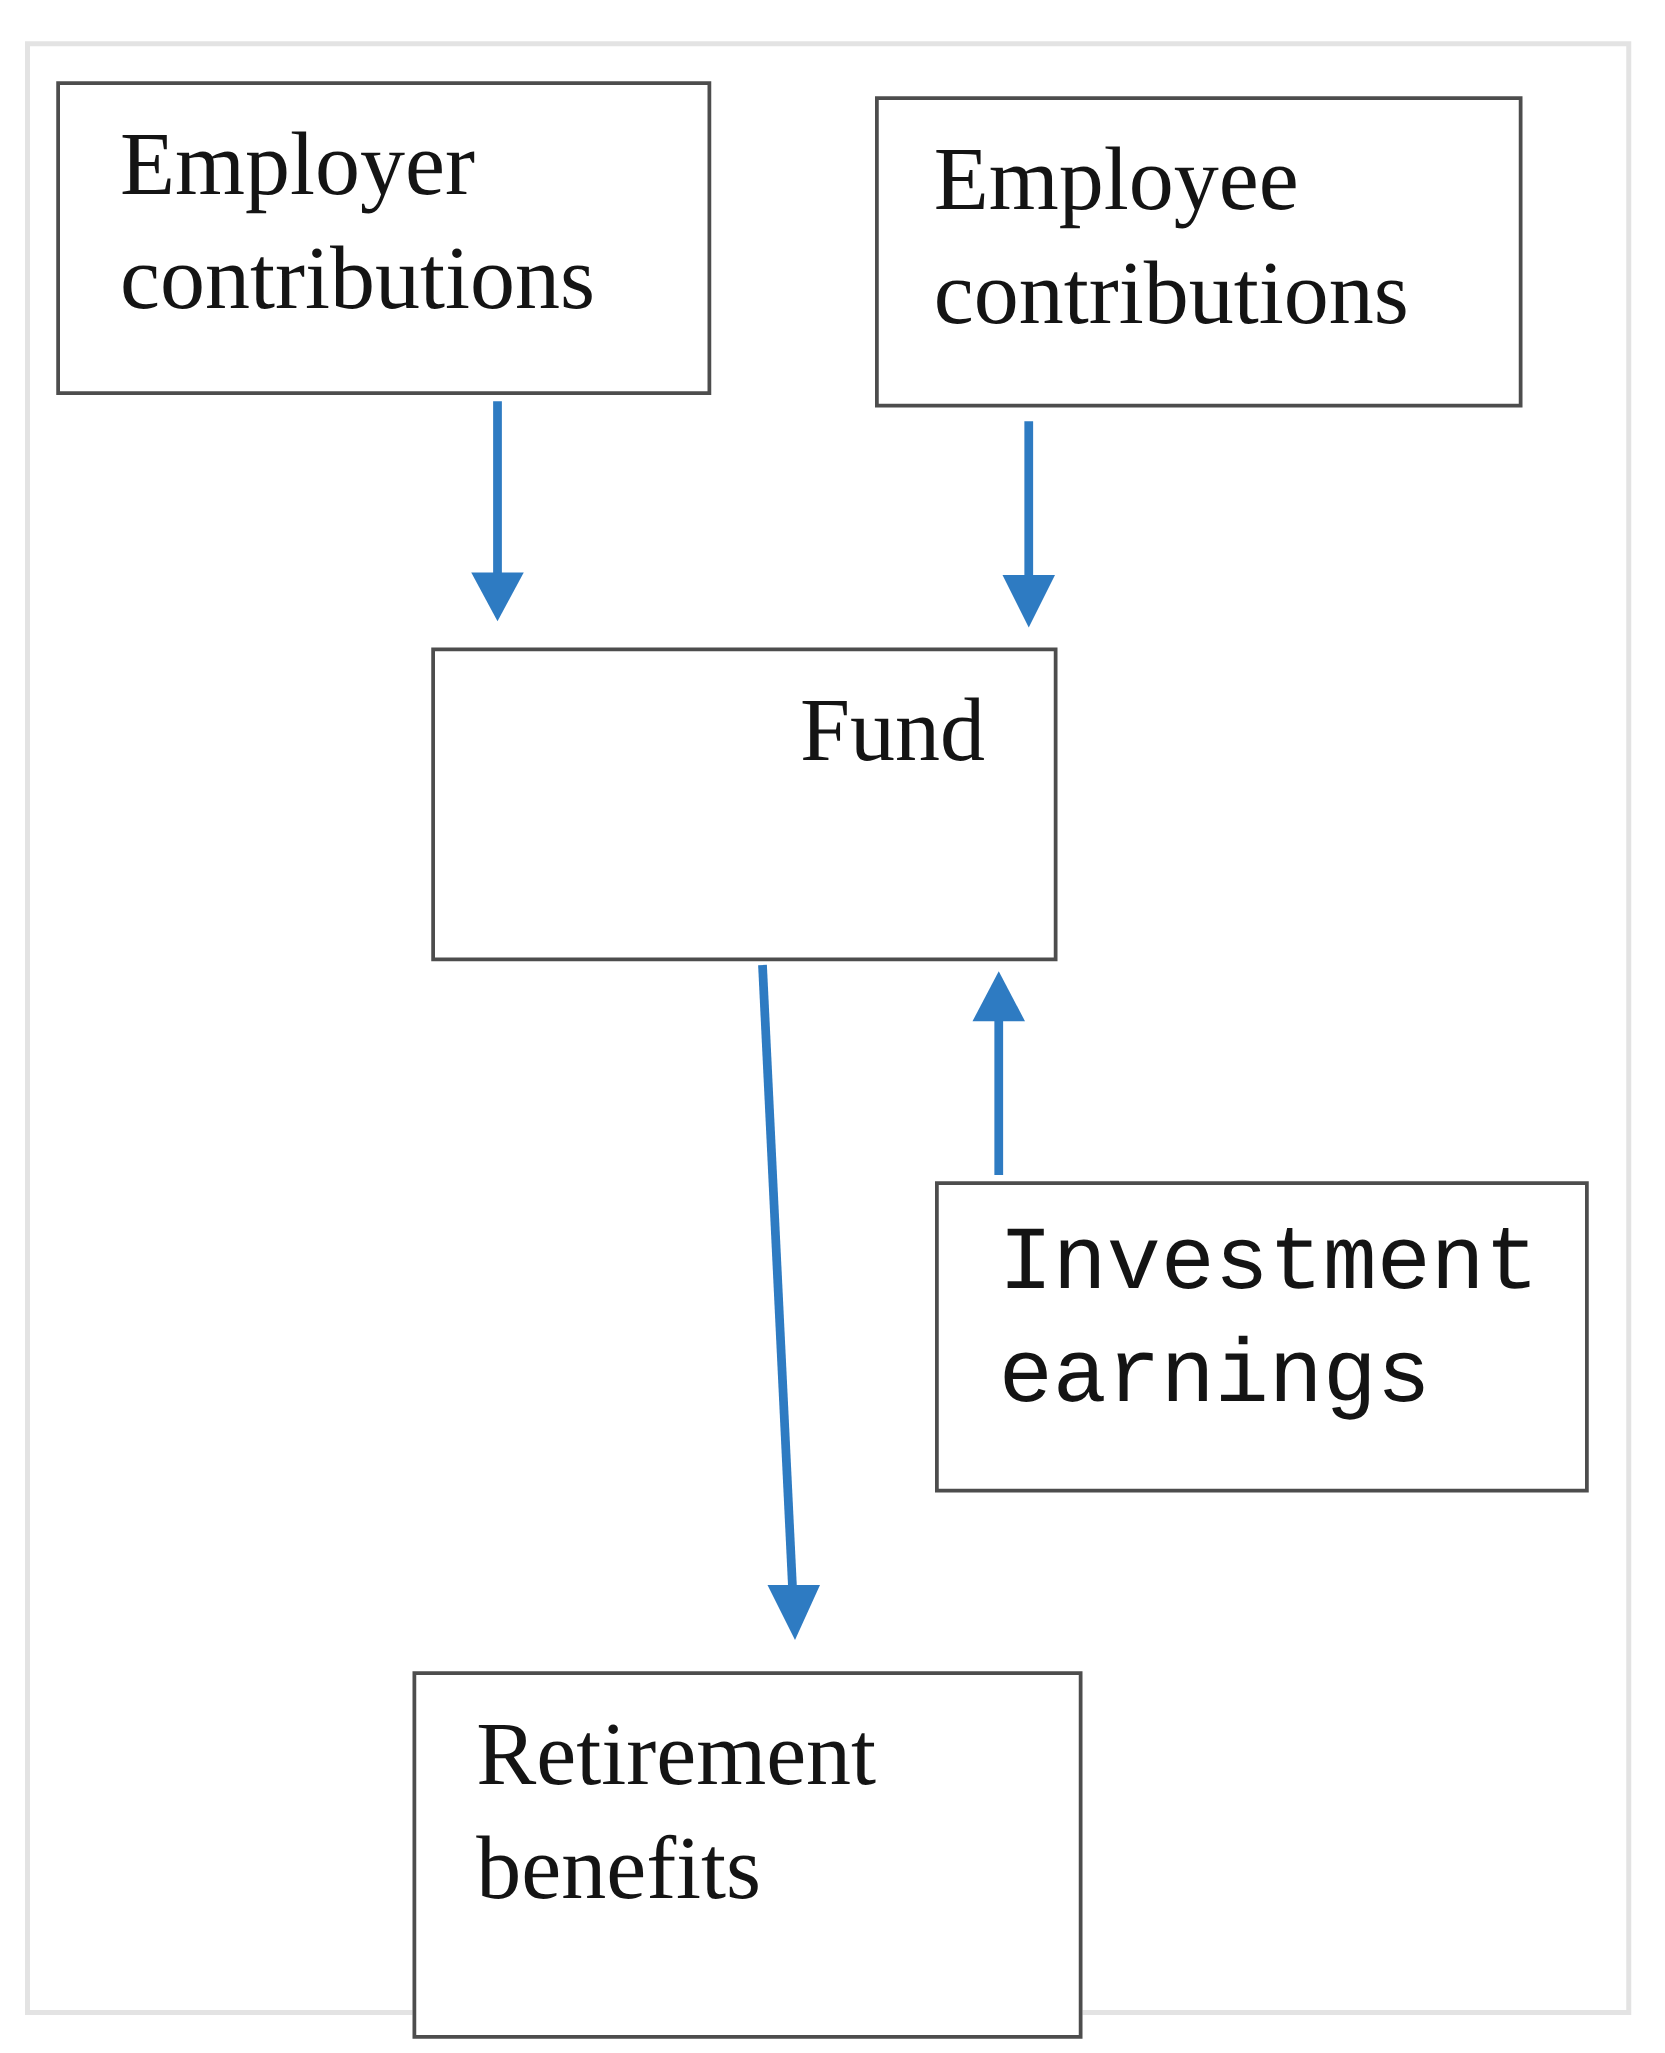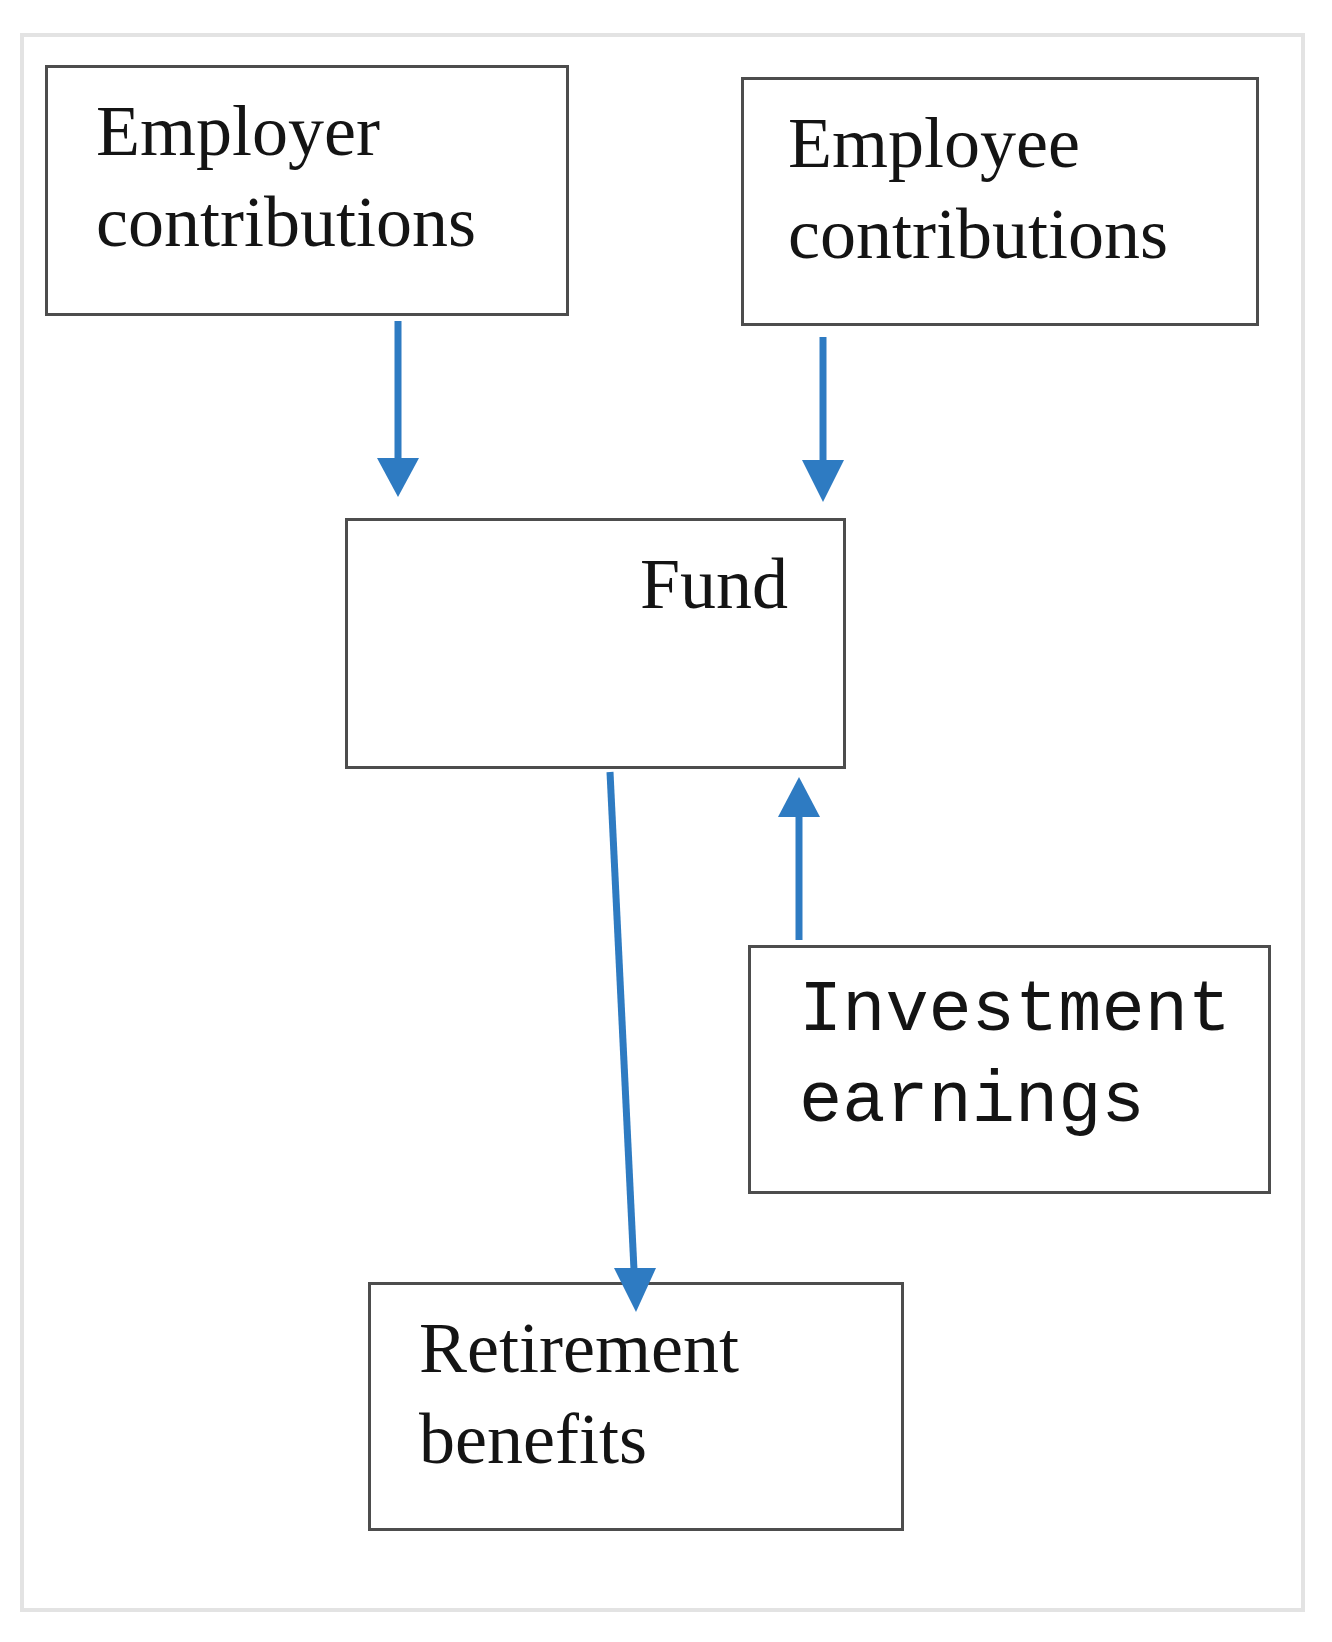--- a/index.html
+++ b/index.html
@@ -28,25 +28,25 @@
     position: absolute;
     box-sizing: border-box;
     border: 3px solid var(--box-border, #4d4d4d);
     background: #ffffff;
     color: var(--text, #141414);
     font-size: 72px;
     line-height: 1.27;
     padding: 18px 30px 0 48px;
   }
   .node-employer   { left: 45px;  top: 65px;   width: 524px; height: 251px; }
-  .node-employee   { left: 700px; top: 77px;   width: 518px; height: 249px; padding-left: 44px; margin-left: 41px; }
+  .node-employee   { left: 700px; top: 77px;   width: 518px; height: 249px; padding-left: 44px; }
   .node-fund       { left: 345px; top: 518px;  width: 501px; height: 251px;
                      text-align: right; padding: 18px 55px 0 0; }
   .node-investment { left: 748px; top: 945px;  width: 523px; height: 249px; font-family: Liberation Mono, monospace; }
-  .node-retirement { left: 330px; top: 1282px; width: 536px; height: 249px; margin-left: 38px; }
+  .node-retirement { left: 330px; top: 1337px; width: 536px; height: 294px; }
   .arrow-layer {
     position: absolute;
     left: 0;
     top: 0;
     width: 1332px;
     height: 1642px;
     pointer-events: none;
   }
   .arrow-shaft {
     stroke: var(--arrow, #2e7bc2);

